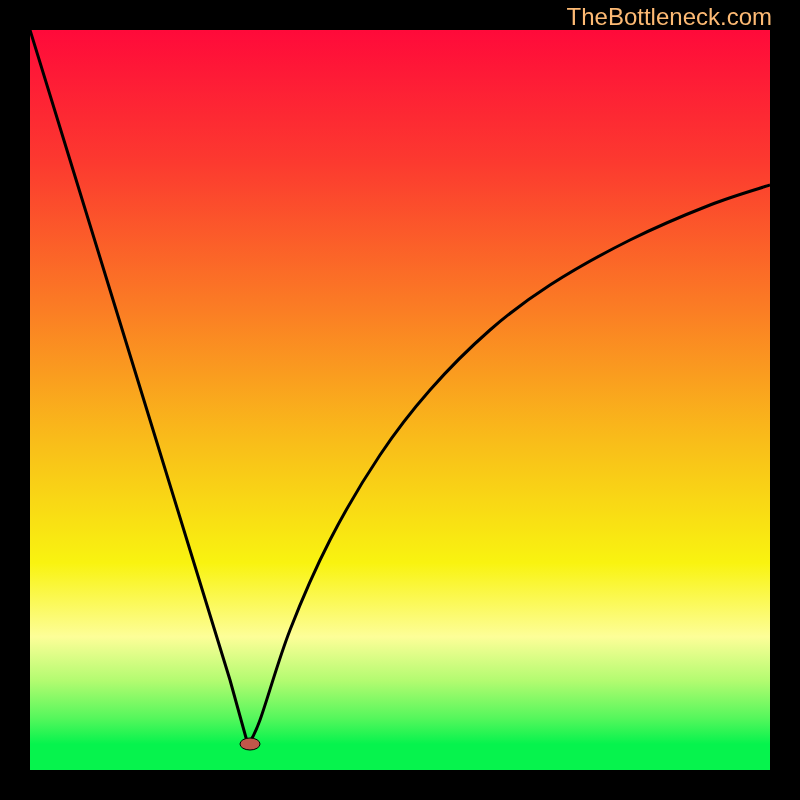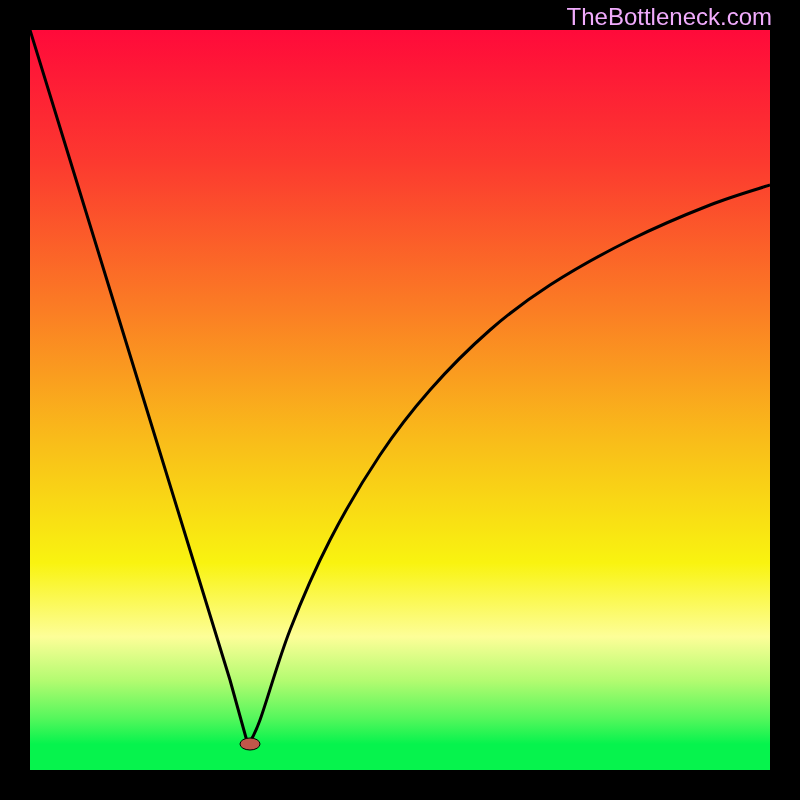--- a/index.html
+++ b/index.html
@@ -6,21 +6,21 @@
   body {
     width: 800px;
     height: 800px;
     background: #000;
     position: relative;
     overflow: hidden;
     font-family: Arial, Helvetica, sans-serif;
   }
   .watermark {
     position: absolute;
-    color: #f0abfc;
+    color: #fdba74;
     font-size: 24px;
     z-index: 10;
     white-space: nowrap;
   }
   .plot-area {
     position: absolute;
     left: 30px;
     top: 30px;
     width: 740px;
     height: 740px;

